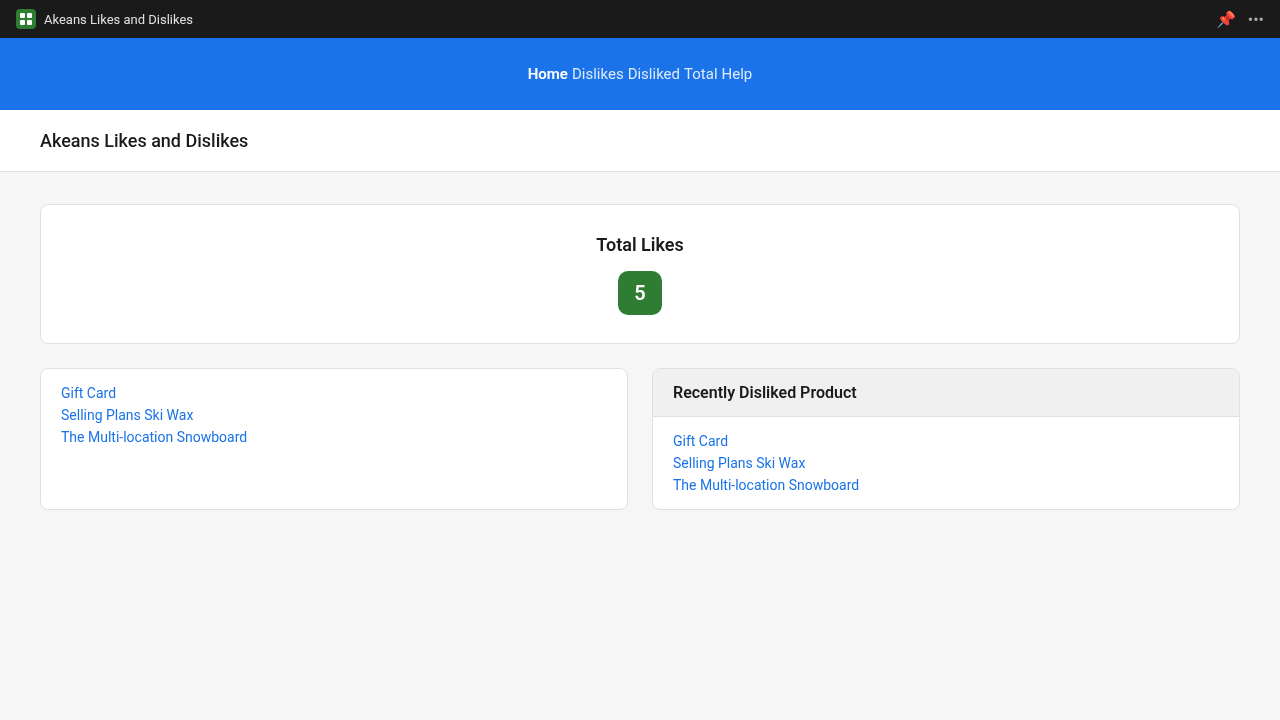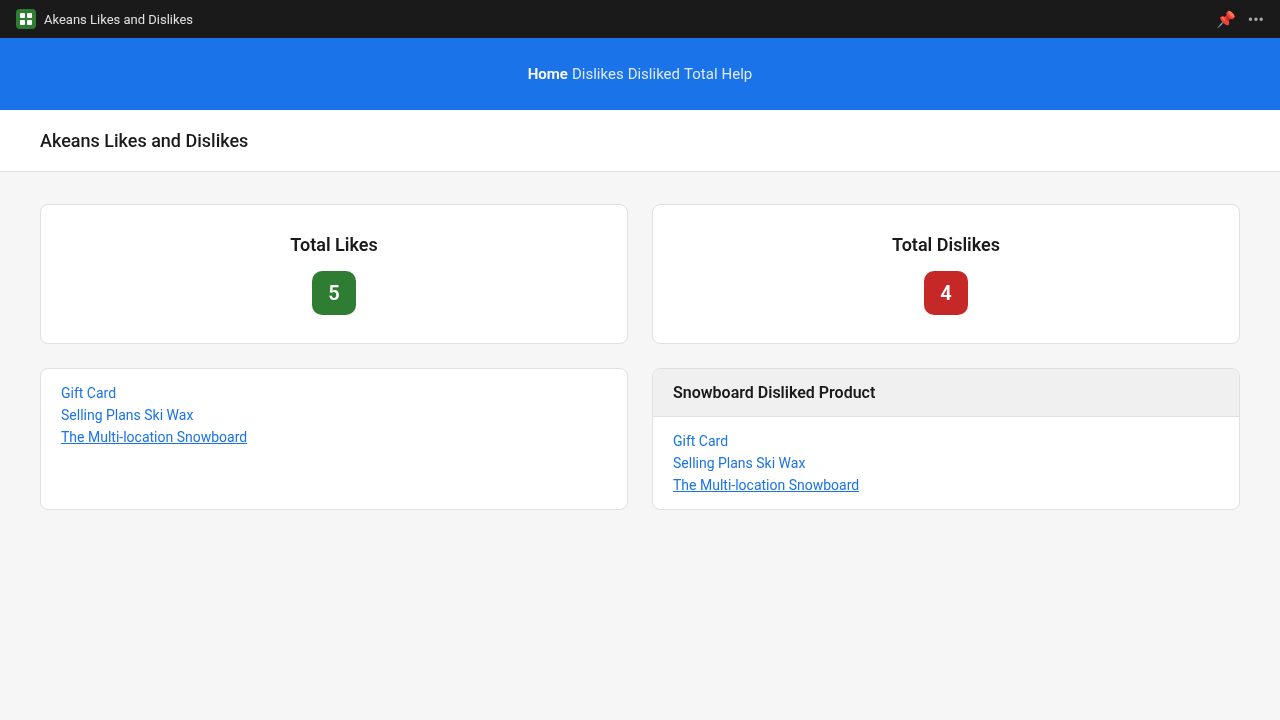--- a/index.html
+++ b/index.html
@@ -180,21 +180,20 @@
       display: block;
       color: #1a73e8;
       font-size: 14px;
       text-decoration: none;
       margin-bottom: 6px;
       cursor: pointer;
     }
 
     .product-link:last-child {
       margin-bottom: 0;
-      text-decoration: underline;
     }
   </style>
 </head>
 <body>
 
 <div class="top-bar">
   <div class="top-bar-left">
     <div class="app-icon">
       <svg viewBox="0 0 14 14" fill="white">
         <rect x="1" y="1" width="5" height="5" rx="1"></rect>
@@ -223,37 +222,33 @@
   <h1 class="page-title">Akeans Likes and Dislikes</h1>
 </div>
 
 <div class="main-content">
 
   <div class="cards-row">
     <div class="card">
       <div class="card-title">Total Likes</div>
       <div class="badge badge-green">5</div>
     </div>
-    <div class="card">
-      <div class="card-title">Total Dislikes</div>
-      <div class="badge badge-red">4</div>
-    </div>
   </div>
 
   <div class="cards-row">
     <div class="product-card">
       <div class="product-card-body">
         <a class="product-link">Gift Card</a>
         <a class="product-link">Selling Plans Ski Wax</a>
         <a class="product-link">The Multi-location Snowboard</a>
       </div>
     </div>
     <div class="product-card">
       <div class="product-card-header">
-        <div class="product-card-title">Snowboard Disliked Product</div>
+        <div class="product-card-title">Recently Disliked Product</div>
       </div>
       <div class="product-card-body">
         <a class="product-link">Gift Card</a>
         <a class="product-link">Selling Plans Ski Wax</a>
         <a class="product-link">The Multi-location Snowboard</a>
       </div>
     </div>
   </div>
 
 </div>

